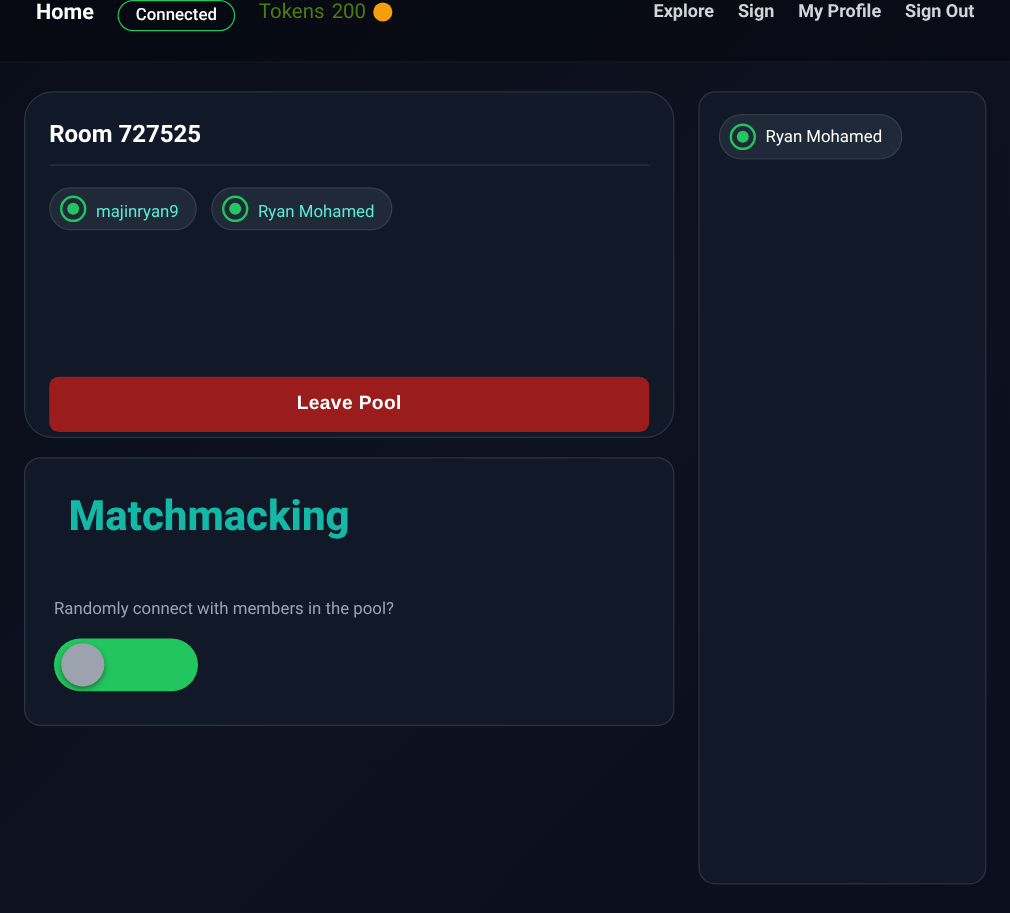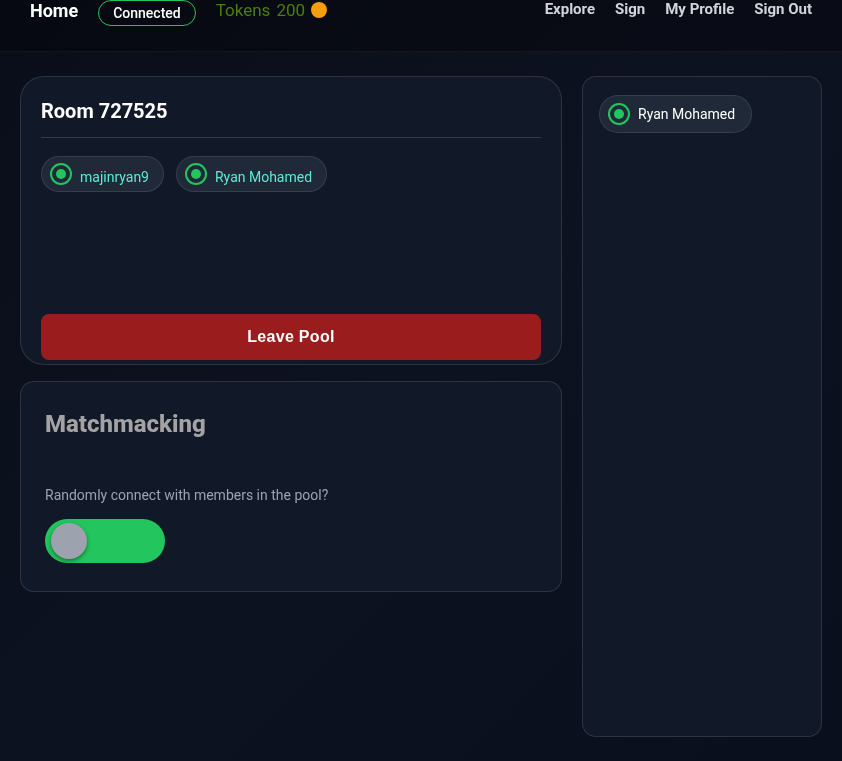--- a/index.html
+++ b/index.html
@@ -162,23 +162,24 @@
       background: #111827;
       border: 1px solid rgba(255,255,255,0.12);
       border-radius: 14px;
       padding: 28px 24px;
       display: flex;
       flex-direction: column;
       gap: 12px;
     }
 
     .matchmaking-title {
-      font-size: 24px;
+      font-size: 35px;
       font-weight: 800;
-      color: #a3a3a3;
+      color: #14b8a6;
+      margin-left: 12px;
     }
 
     .matchmaking-subtitle {
       font-size: 14px;
       color: #9ca3af;
       margin-top: 37px;
     }
 
     
     .toggle-wrapper {

